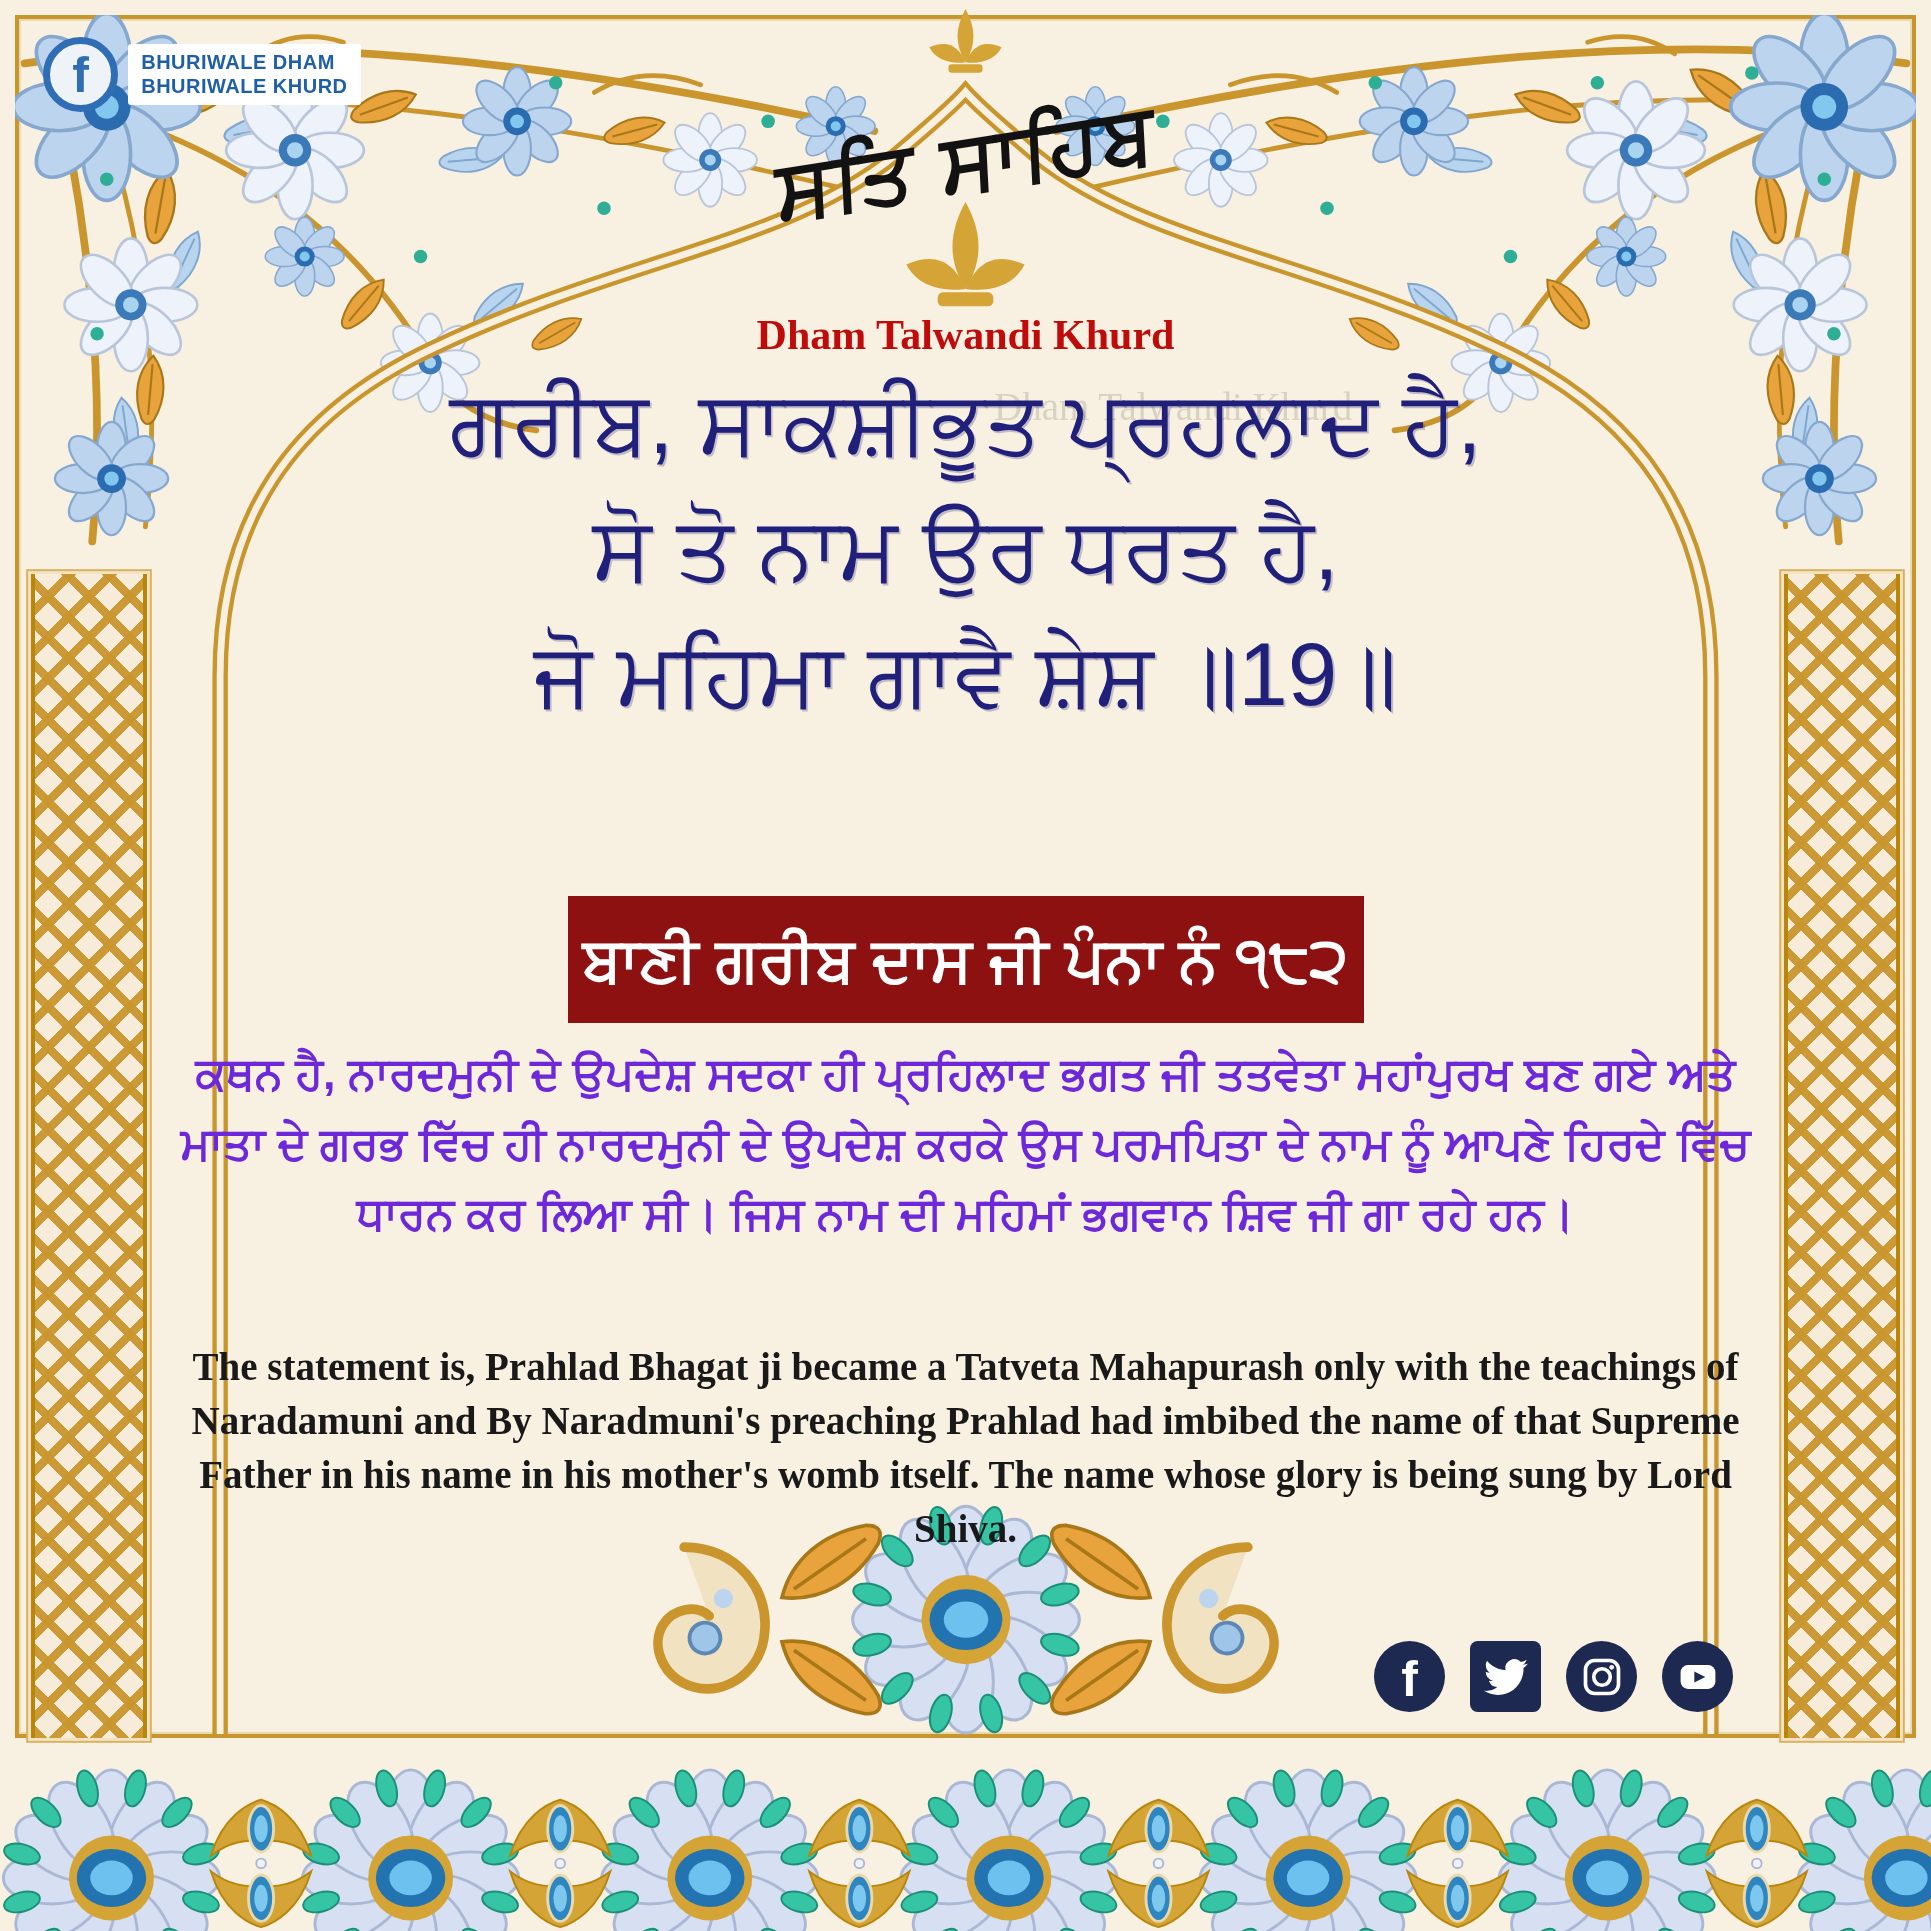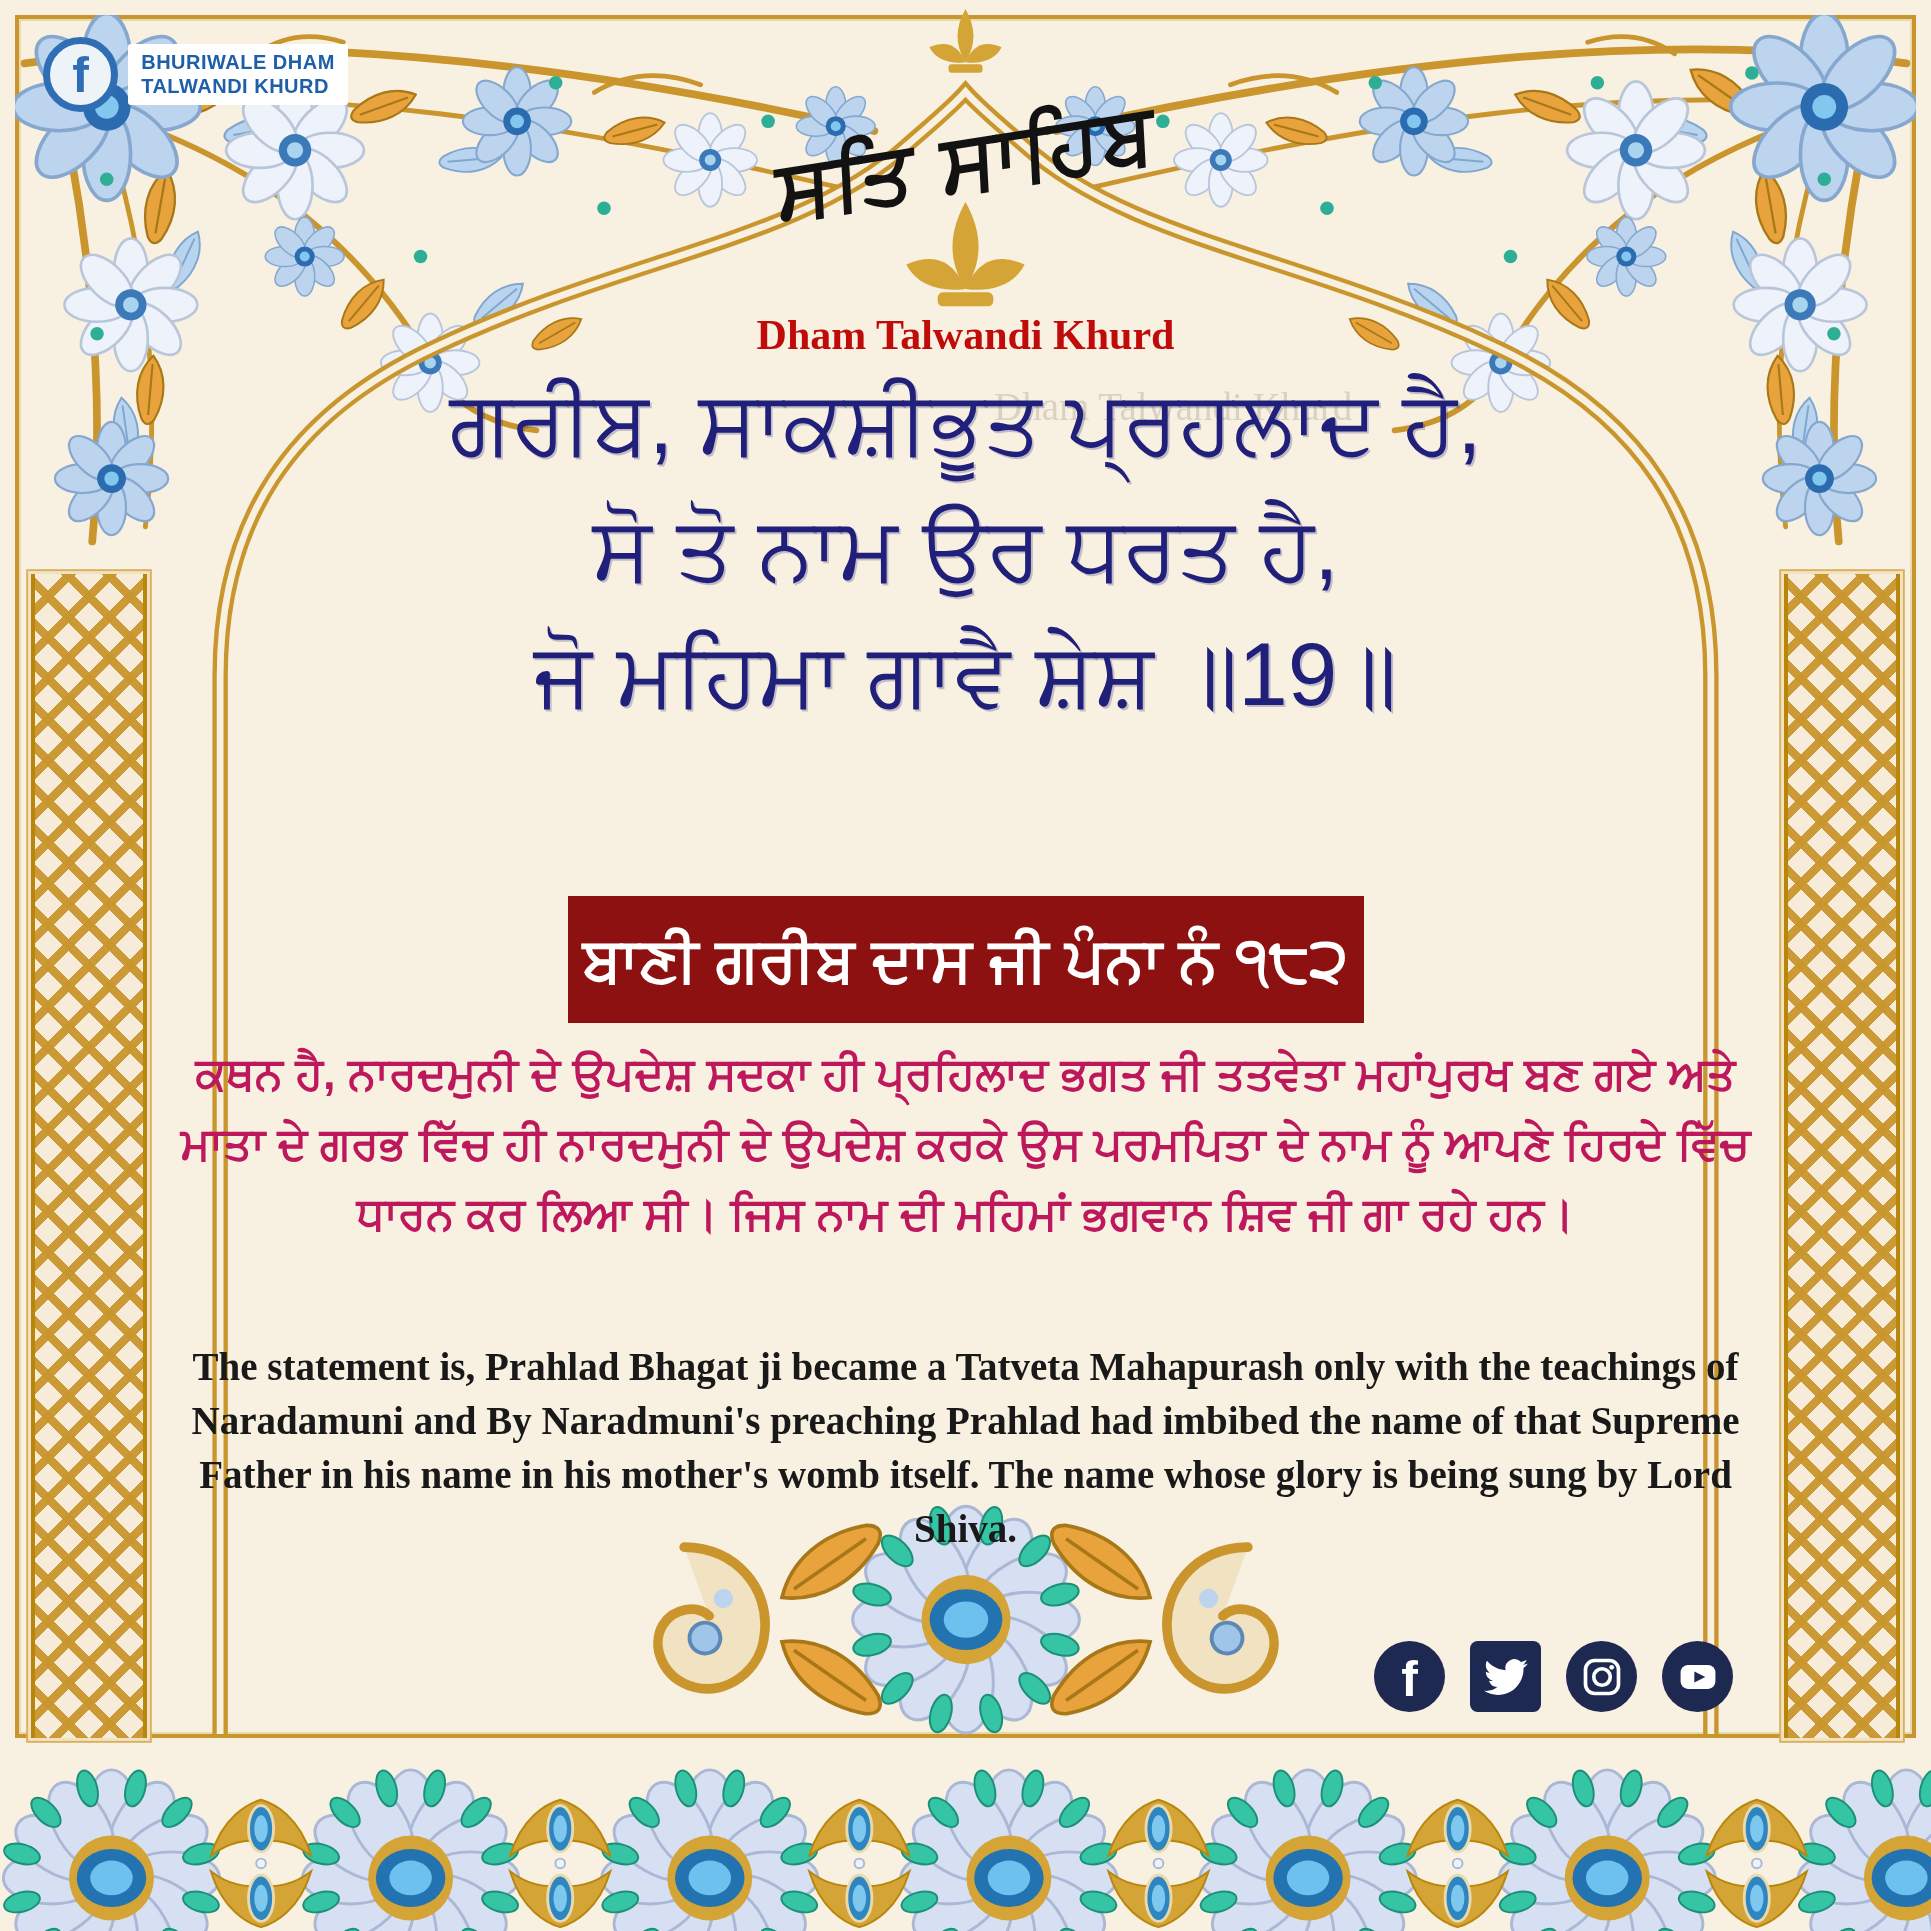--- a/index.html
+++ b/index.html
@@ -57,21 +57,21 @@
     text-shadow:1.9px 1.9px 0 rgba(32,32,122,.25);white-space:nowrap;}
 
   
   .source-banner{position:absolute;left:50%;top:896px;transform:translateX(-50%);
     width:796px;height:127px;background:#8e1111;display:flex;align-items:center;justify-content:center;
     z-index:3;}
   .source-banner span{color:#ffffff;font-size:62px;font-weight:bold;white-space:nowrap;}
 
   
   .pa-commentary{position:absolute;left:50%;top:1039px;transform:translateX(-50%);width:1622px;
-    text-align:center;font-size:45px;line-height:70px;font-weight:bold;color:#be185d;z-index:3;}
+    text-align:center;font-size:45px;line-height:70px;font-weight:bold;color:#6d28d9;z-index:3;}
 
   
   .en-translation{position:absolute;left:50%;top:1340px;transform:translateX(-50%);width:1641px;
     text-align:center;font-family:"Liberation Serif","DejaVu Serif",serif;font-weight:bold;
     font-size:39px;line-height:54px;color:#191919;z-index:3;}
 
   
   .ornament{position:absolute;left:50%;top:1502px;transform:translateX(-50%);
     width:946px;height:241px;z-index:2;}
 
@@ -283,21 +283,21 @@
     <path d="M228,1796 L228,700 C228,540 300,430 450,360 C650,265 830,250 940,150 C965,128 985,112 1000,95 C1015,112 1035,128 1060,150 C1170,250 1350,265 1550,360 C1700,430 1772,540 1772,700 L1772,1796" fill="none" stroke="#c9962e" stroke-width="16"></path>
     <path d="M228,1796 L228,700 C228,540 300,430 450,360 C650,265 830,250 940,150 C965,128 985,112 1000,95 C1015,112 1035,128 1060,150 C1170,250 1350,265 1550,360 C1700,430 1772,540 1772,700 L1772,1796" fill="none" stroke="#f8f0e1" stroke-width="7"></path>
     <use href="#fleur" transform="translate(1000,60) scale(1.1)"></use>
     <use href="#fleur" transform="translate(1000,292) scale(1.8)"></use>
   </svg>
 
   <div class="fb-badge">
     <div class="fb-circle">f</div>
     <div class="fb-text">
       <div>BHURIWALE DHAM</div>
-      <div>TALWANDI KHURD</div>
+      <div>BHURIWALE KHURD</div>
     </div>
   </div>
 
   <div class="calligraphy">ਸਤਿ ਸਾਹਿਬ</div>
 
   <div class="org-title">Dham Talwandi Khurd</div>
 
   <div class="watermark">Dham Talwandi Khurd</div>
 
   <div class="verse">

